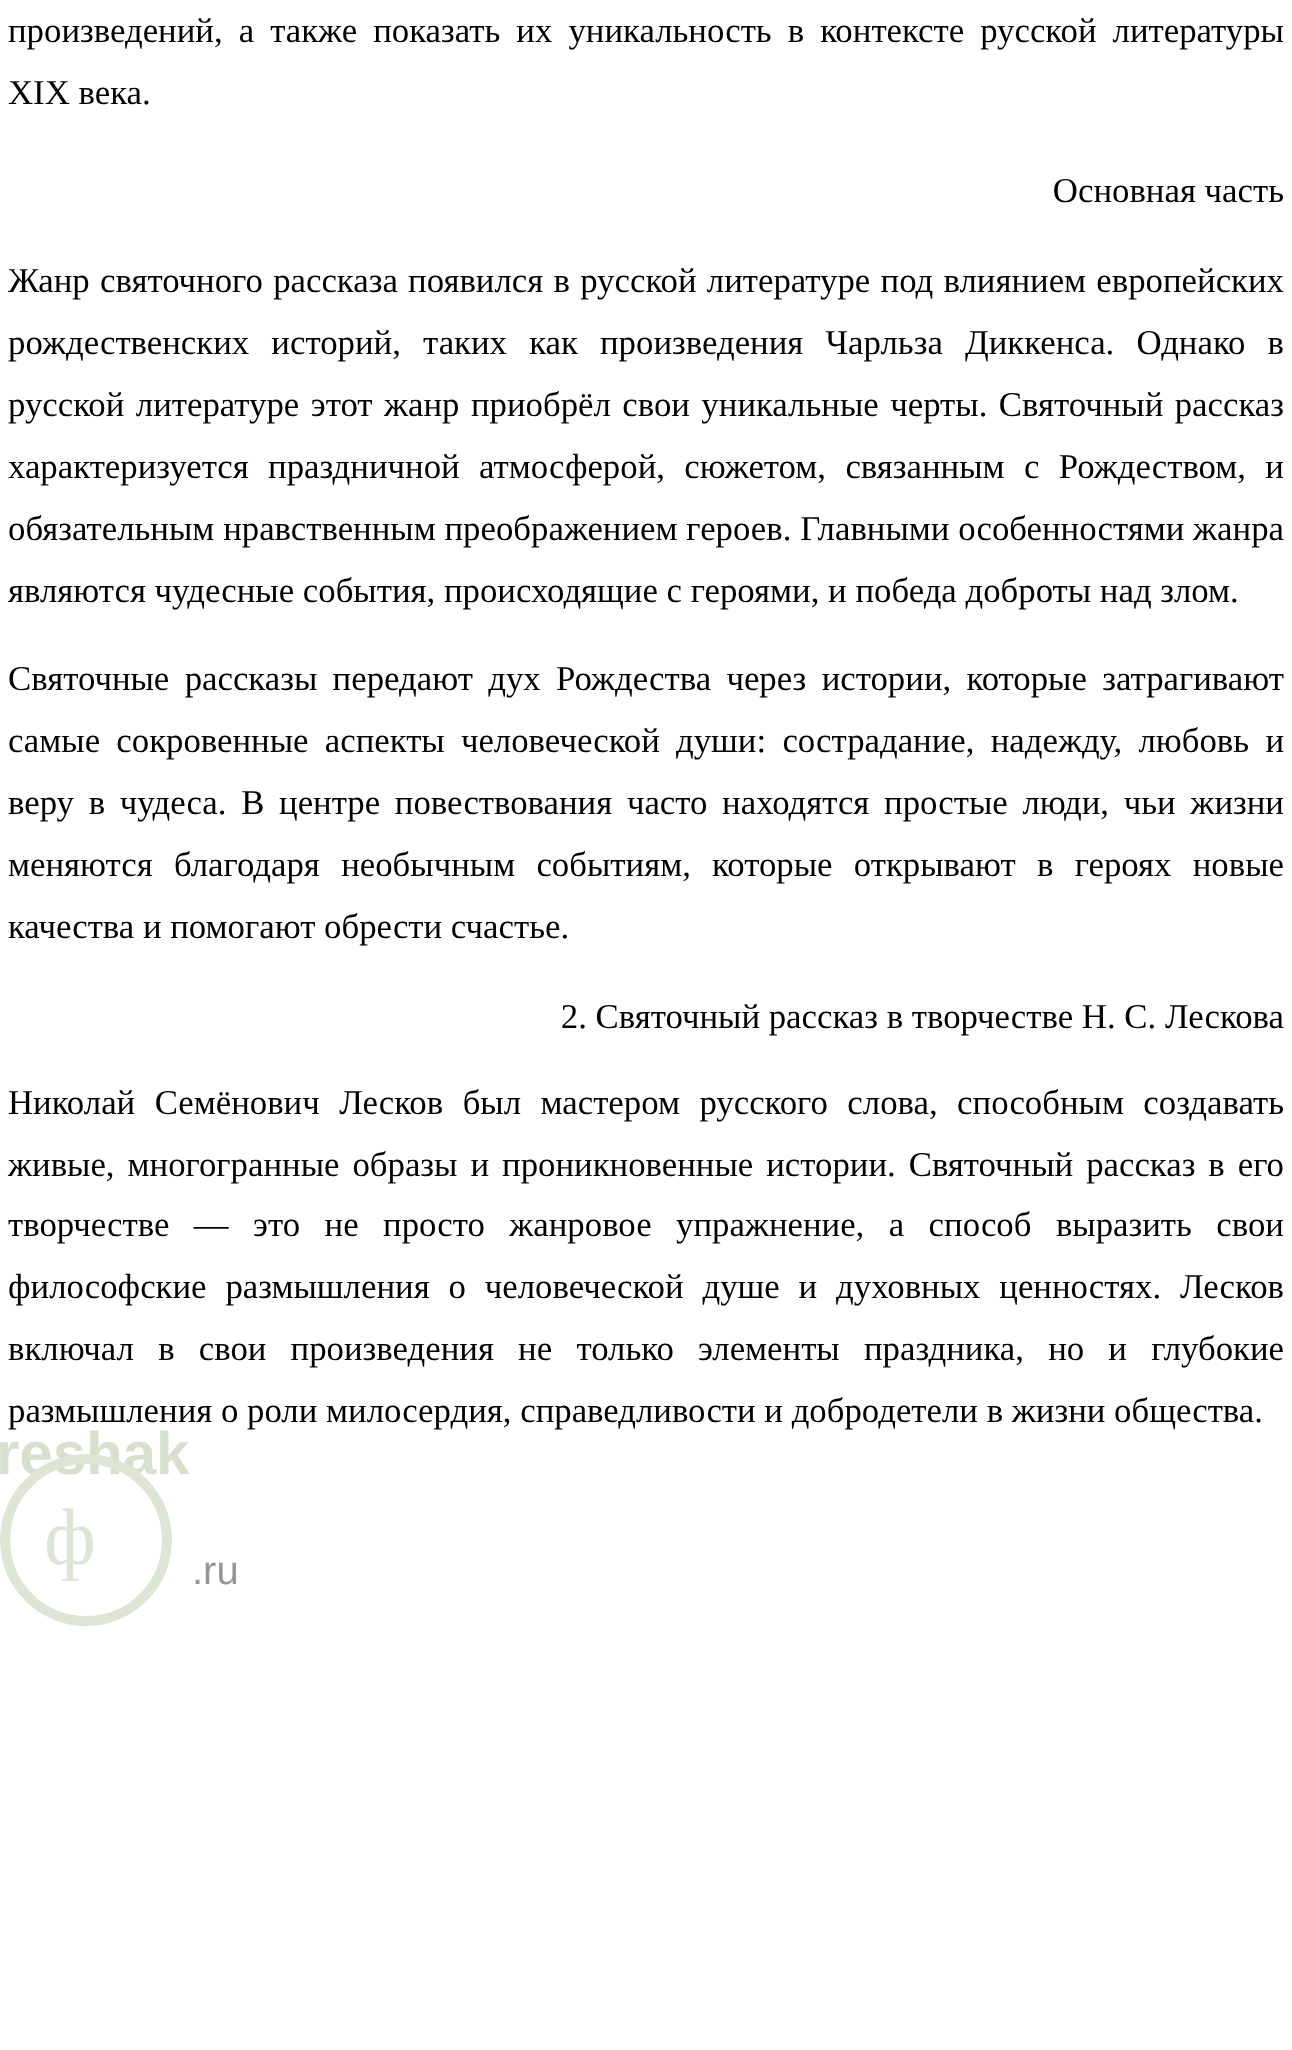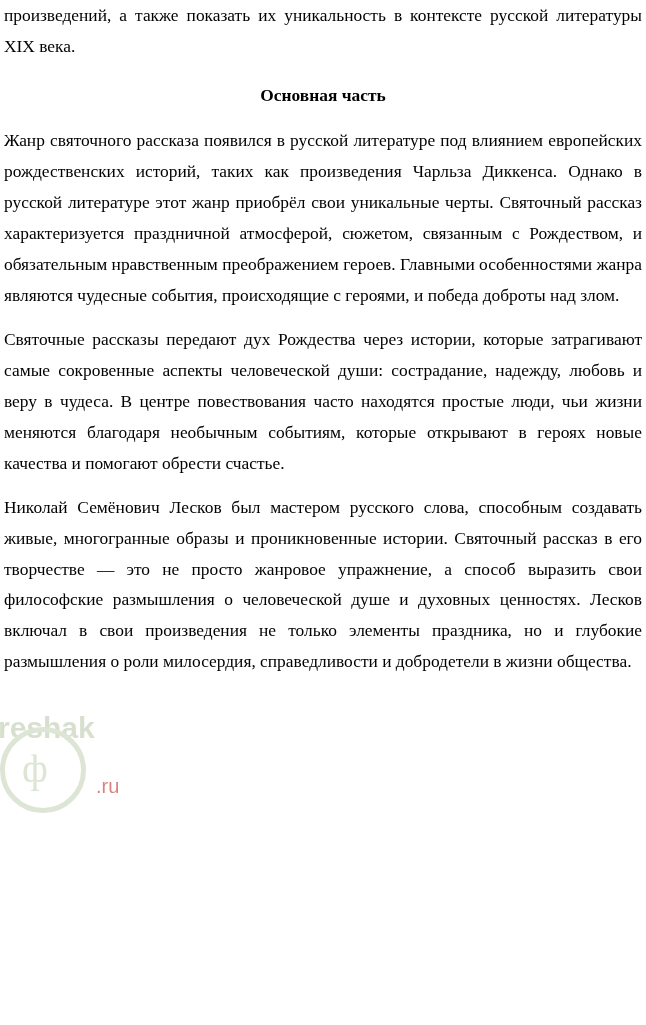--- a/index.html
+++ b/index.html
@@ -29,23 +29,23 @@
     text-justify: inter-word;
     margin: 0 0 13px 0;
     hyphens: none;
   }
   .para.cont {
     margin-bottom: 16px;
   }
   .heading {
     font-size: 17.4px;
     line-height: 1.78;
-    font-weight: bold;
+    font-weight: normal;
     margin: 0 0 10px 0;
-    text-align: center;
+    text-align: right;
   }
   .heading.sec {
     margin-top: 14px;
     margin-bottom: 12px;
   }
   .heading.main {
     margin-top: 18px;
     margin-bottom: 14px;
   }
   
@@ -88,38 +88,39 @@
     font-size: 40px;
     color: #c2d0b2;
     line-height: 1;
   }
   #watermark .wm-dom {
     position: absolute;
     left: 104px;
     top: 78px;
     font-family: "Liberation Sans", sans-serif;
     font-size: 20px;
-    color: #b91c1c;
+    color: #404040;
     white-space: nowrap;
   }
 </style>
 </head>
 <body>
 
 <div id="page">
 
   <p class="para cont">произведений, а также показать их уникальность в контексте русской литературы XIX века.</p>
 
   <h2 class="heading main">Основная часть</h2>
 
 
   <p class="para">Жанр святочного рассказа появился в русской литературе под влиянием европейских рождественских историй, таких как произведения Чарльза Диккенса. Однако в русской литературе этот жанр приобрёл свои уникальные черты. Святочный рассказ характеризуется праздничной атмосферой, сюжетом, связанным с Рождеством, и обязательным нравственным преображением героев. Главными особенностями жанра являются чудесные события, происходящие с героями, и победа доброты над злом.</p>
 
   <p class="para">Святочные рассказы передают дух Рождества через истории, которые затрагивают самые сокровенные аспекты человеческой души: сострадание, надежду, любовь и веру в чудеса. В центре повествования часто находятся простые люди, чьи жизни меняются благодаря необычным событиям, которые открывают в героях новые качества и помогают обрести счастье.</p>
 
+  <h3 class="heading sec">2. Святочный рассказ в творчестве Н. С. Лескова</h3>
 
   <p class="para">Николай Семёнович Лесков был мастером русского слова, способным создавать живые, многогранные образы и проникновенные истории. Святочный рассказ в его творчестве — это не просто жанровое упражнение, а способ выразить свои философские размышления о человеческой душе и духовных ценностях. Лесков включал в свои произведения не только элементы праздника, но и глубокие размышления о роли милосердия, справедливости и добродетели в жизни общества.</p>
 
   <div id="watermark">
     <div class="wm-text"><span>reshak</span></div>
     <div class="wm-circle"></div>
     <div class="wm-circle-inner">ф</div>
     <div class="wm-dom">.ru</div>
   </div>
 

